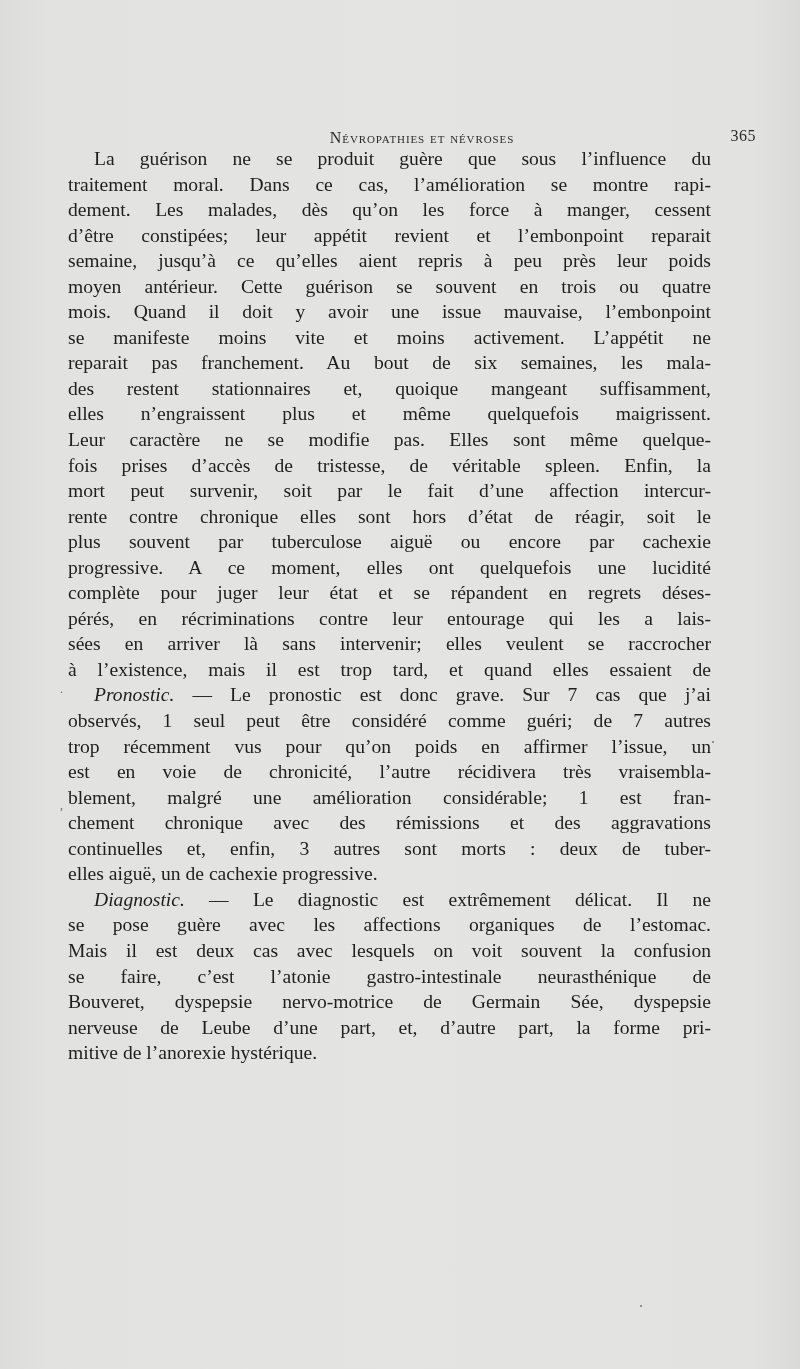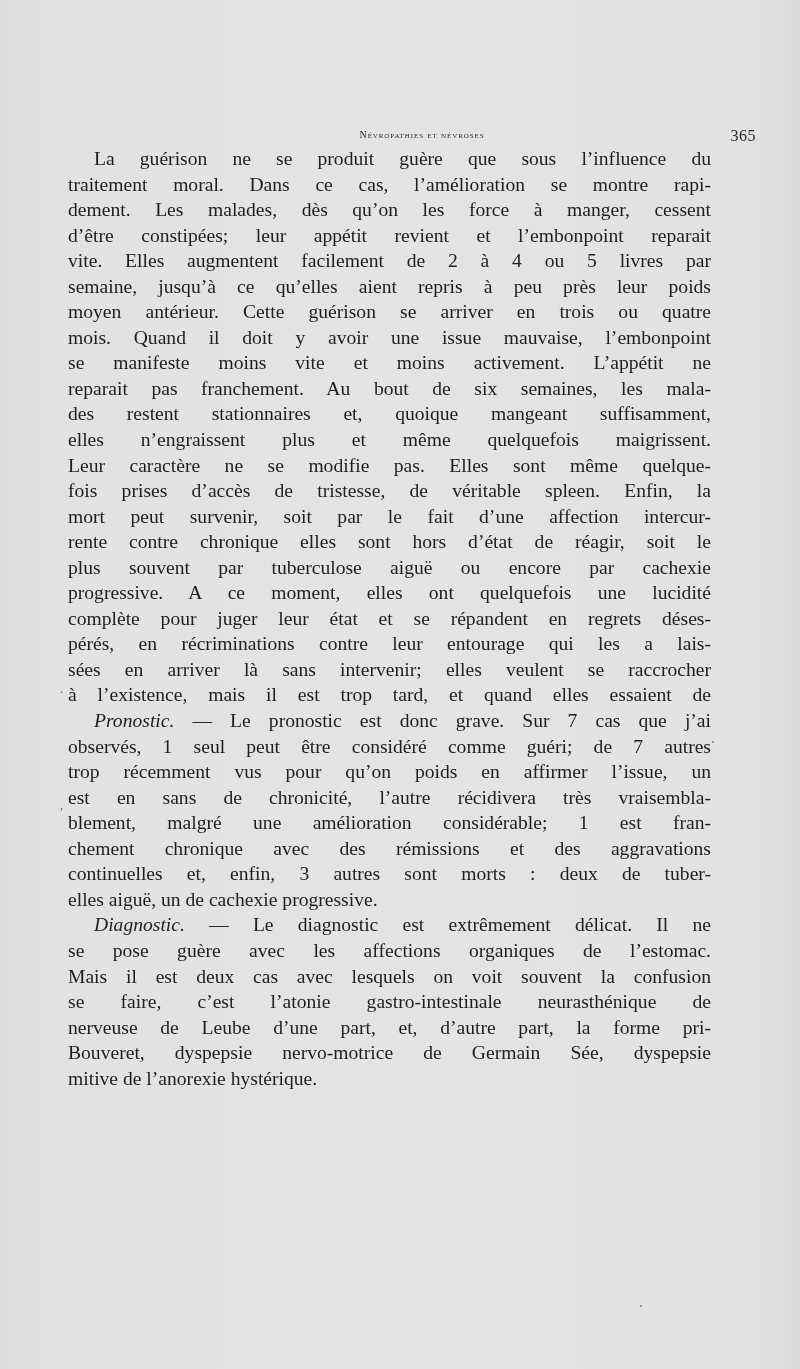--- a/index.html
+++ b/index.html
@@ -28,21 +28,21 @@
       width: 700px;
       height: 22px;
       font-family: "Liberation Serif", serif;
       color: #2a2a2a;
     }
     .running-head {
       position: absolute;
       left: 0;
       width: 700px;
       text-align: center;
-      font-size: 10px;
+      font-size: 16px;
       letter-spacing: 0.9px;
       font-variant: small-caps;
       top: 0;
       padding-right: 22px;
       box-sizing: border-box;
       padding-left: 30px;
     }
     .page-number {
       position: absolute;
       right: 12px;
@@ -109,56 +109,55 @@
     <div class="page-number">365</div>
   </div>
 
   <div class="body-text">
 
     <div class="para" id="para-0">
         <span class="line first"><span>La guérison ne se produit guère que sous l’influence du</span></span>
         <span class="line"><span>traitement moral. Dans ce cas, l’amélioration se montre rapi-</span></span>
         <span class="line"><span>dement. Les malades, dès qu’on les force à manger, cessent</span></span>
         <span class="line"><span>d’être constipées; leur appétit revient et l’embonpoint reparait</span></span>
-        <span class="line"><span>vite. Elles augmentent facilement de 2 à 4 ou 5 livres par</span></span>
         <span class="line"><span>semaine, jusqu’à ce qu’elles aient repris à peu près leur poids</span></span>
-        <span class="line"><span>moyen antérieur. Cette guérison se arriver en trois ou quatre</span></span>
+        <span class="line"><span>moyen antérieur. Cette guérison se souvent en trois ou quatre</span></span>
         <span class="line"><span>mois. Quand il doit y avoir une issue mauvaise, l’embonpoint</span></span>
         <span class="line"><span>se manifeste moins vite et moins activement. L’appétit ne</span></span>
         <span class="line"><span>reparait pas franchement. Au bout de six semaines, les mala-</span></span>
         <span class="line"><span>des restent stationnaires et, quoique mangeant suffisamment,</span></span>
         <span class="line"><span>elles n’engraissent plus et même quelquefois maigrissent.</span></span>
         <span class="line"><span>Leur caractère ne se modifie pas. Elles sont même quelque-</span></span>
         <span class="line"><span>fois prises d’accès de tristesse, de véritable spleen. Enfin, la</span></span>
         <span class="line"><span>mort peut survenir, soit par le fait d’une affection intercur-</span></span>
         <span class="line"><span>rente contre chronique elles sont hors d’état de réagir, soit le</span></span>
         <span class="line"><span>plus souvent par tuberculose aiguë ou encore par cachexie</span></span>
         <span class="line"><span>progressive. A ce moment, elles ont quelquefois une lucidité</span></span>
         <span class="line"><span>complète pour juger leur état et se répandent en regrets déses-</span></span>
         <span class="line"><span>pérés, en récriminations contre leur entourage qui les a lais-</span></span>
         <span class="line"><span>sées en arriver là sans intervenir; elles veulent se raccrocher</span></span>
         <span class="line"><span>à l’existence, mais il est trop tard, et quand elles essaient de</span></span>
       </div>
     <div class="para" id="para-1">
         <span class="line first"><span class="lead">Pronostic.</span><span> — Le pronostic est donc grave. Sur 7 cas que j’ai</span></span>
         <span class="line"><span>observés, 1 seul peut être considéré comme guéri; de 7 autres</span></span>
         <span class="line"><span>trop récemment vus pour qu’on poids en affirmer l’issue, un</span></span>
-        <span class="line"><span>est en sans de chronicité, l’autre récidivera très vraisembla-</span></span>
+        <span class="line"><span>est en voie de chronicité, l’autre récidivera très vraisembla-</span></span>
         <span class="line"><span>blement, malgré une amélioration considérable; 1 est fran-</span></span>
         <span class="line"><span>chement chronique avec des rémissions et des aggravations</span></span>
         <span class="line"><span>continuelles et, enfin, 3 autres sont morts : deux de tuber-</span></span>
         <span class="line last"><span>elles aiguë, un de cachexie progressive.</span></span>
       </div>
     <div class="para" id="para-2">
         <span class="line first"><span class="lead">Diagnostic.</span><span> — Le diagnostic est extrêmement délicat. Il ne</span></span>
         <span class="line"><span>se pose guère avec les affections organiques de l’estomac.</span></span>
         <span class="line"><span>Mais il est deux cas avec lesquels on voit souvent la confusion</span></span>
         <span class="line"><span>se faire, c’est l’atonie gastro-intestinale neurasthénique de</span></span>
+        <span class="line"><span>Bouveret, dyspepsie nervo-motrice de Germain Sée, dyspepsie</span></span>
         <span class="line"><span>nerveuse de Leube d’une part, et, d’autre part, la forme pri-</span></span>
-        <span class="line"><span>Bouveret, dyspepsie nervo-motrice de Germain Sée, dyspepsie</span></span>
         <span class="line last"><span>mitive de l’anorexie hystérique.</span></span>
       </div>
 
   </div>
 
   <span class="margin-mark" style="left:60px; top:682px;">.</span>
   <span class="margin-mark" style="left:60px; top:798px;">,</span>
   <span class="speck" style="left:712px; top:741px;"></span>
   <span class="speck" style="left:640px; top:1305px;"></span>
 

